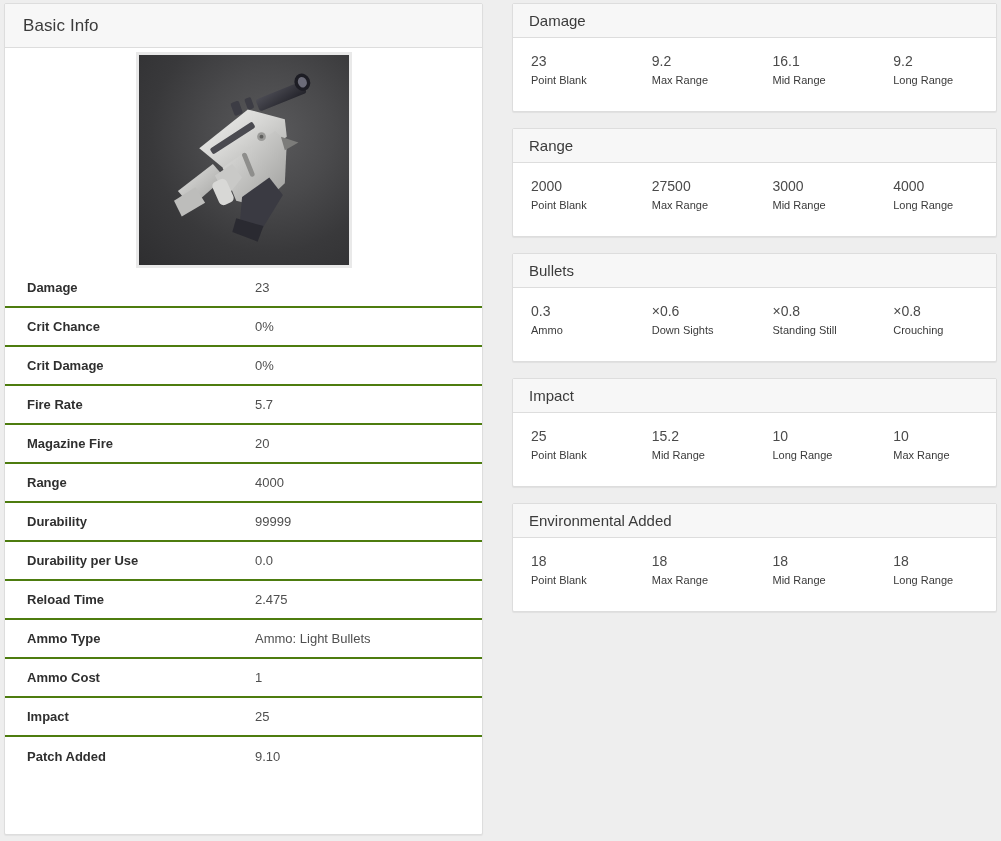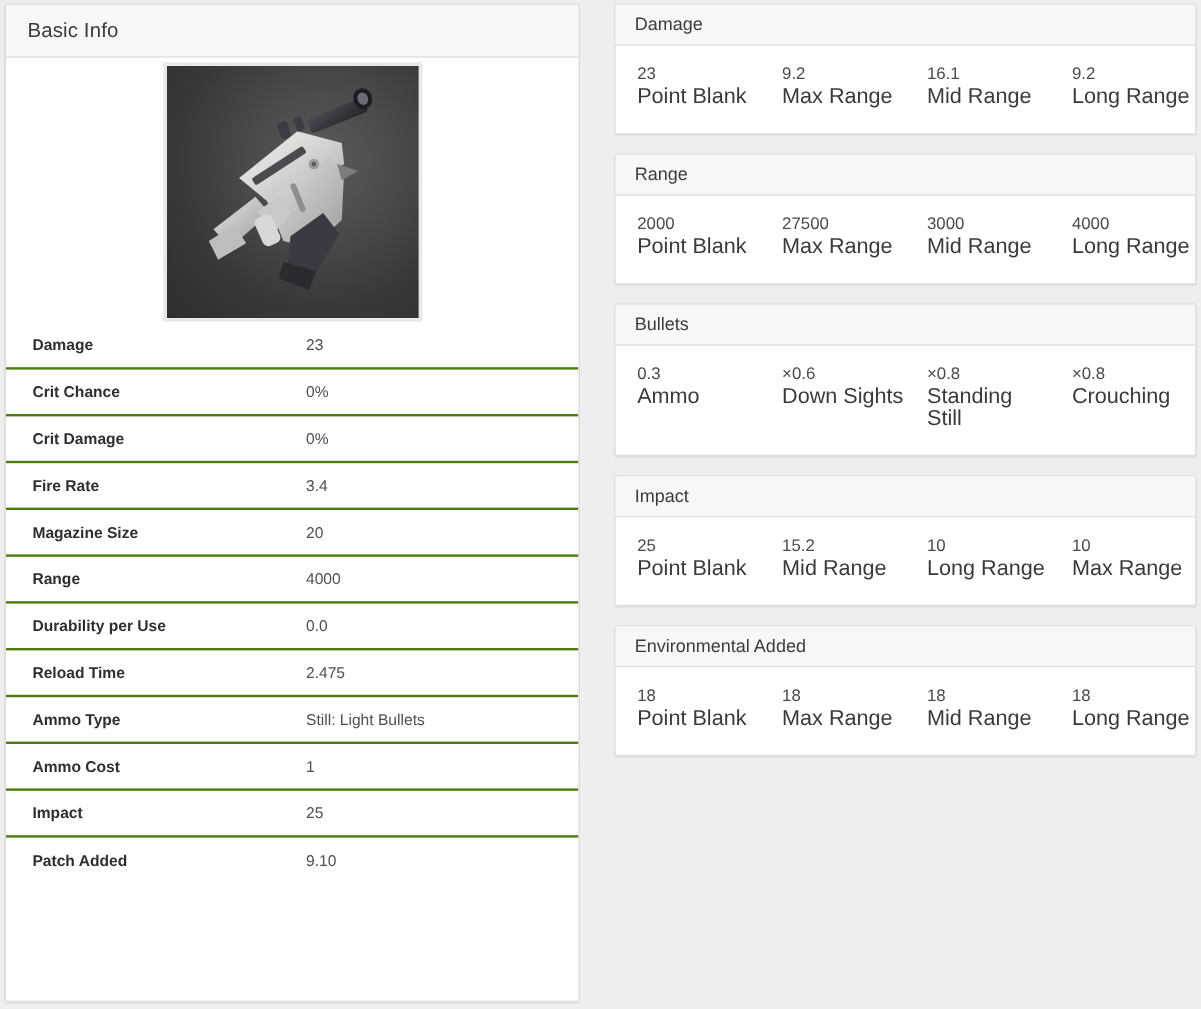--- a/index.html
+++ b/index.html
@@ -125,21 +125,21 @@
     width: 25%;
     padding-left: 18px;
     box-sizing: border-box;
   }
   .stat-cell-value {
     font-size: 14px;
     color: #4a4a4a;
     line-height: 19px;
   }
   .stat-cell-label {
-    font-size: 18px;
+    font-size: 11px;
     color: #3a3a3a;
     line-height: 18px;
   }
 </style>
 </head>
 <body>
 
 <div id="page">
 
   <div id="left-panel">
@@ -207,41 +207,45 @@
         <tr>
           <td class="stat-label">Crit Chance</td>
           <td class="stat-value">0%</td>
         </tr>
         <tr>
           <td class="stat-label">Crit Damage</td>
           <td class="stat-value">0%</td>
         </tr>
         <tr>
           <td class="stat-label">Fire Rate</td>
-          <td class="stat-value">3.4</td>
-        </tr>
-        <tr>
-          <td class="stat-label">Magazine Size</td>
+          <td class="stat-value">5.7</td>
+        </tr>
+        <tr>
+          <td class="stat-label">Magazine Fire</td>
           <td class="stat-value">20</td>
         </tr>
         <tr>
           <td class="stat-label">Range</td>
           <td class="stat-value">4000</td>
         </tr>
         <tr>
+          <td class="stat-label">Durability</td>
+          <td class="stat-value">99999</td>
+        </tr>
+        <tr>
           <td class="stat-label">Durability per Use</td>
           <td class="stat-value">0.0</td>
         </tr>
         <tr>
           <td class="stat-label">Reload Time</td>
           <td class="stat-value">2.475</td>
         </tr>
         <tr>
           <td class="stat-label">Ammo Type</td>
-          <td class="stat-value">Still: Light Bullets</td>
+          <td class="stat-value">Ammo: Light Bullets</td>
         </tr>
         <tr>
           <td class="stat-label">Ammo Cost</td>
           <td class="stat-value">1</td>
         </tr>
         <tr>
           <td class="stat-label">Impact</td>
           <td class="stat-value">25</td>
         </tr>
         <tr>

